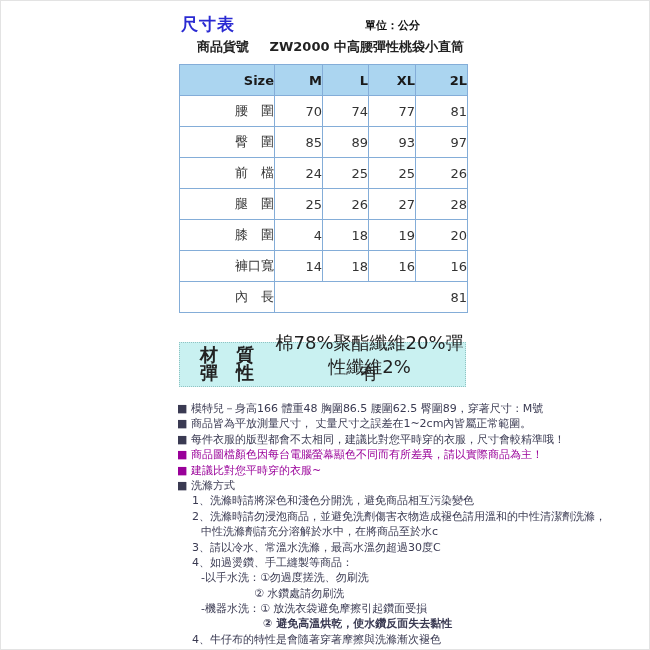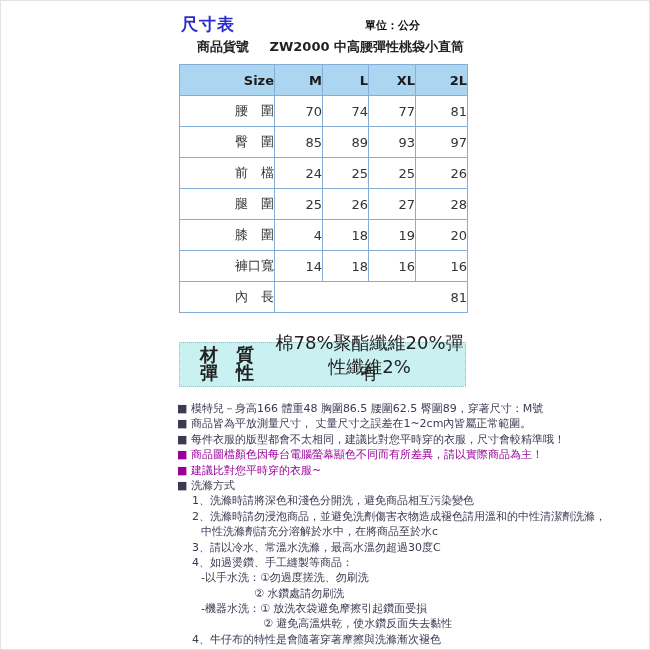--- a/index.html
+++ b/index.html
@@ -44,21 +44,21 @@
 
   .notes{
     position:absolute;left:176px;top:400px;width:470px;
     font-size:11px;line-height:15.4px;color:#3a3a52;white-space:nowrap;
   }
   .nline{height:15.4px;}
   .purple{color:#990099;}
   .ind1{padding-left:15px;}
   .ind2{padding-left:24px;}
   .ind3{padding-left:77px;}
-  .ind4{padding-left:86px;}
+  .ind4{padding-left:86px;font-weight:bold;}
 </style>
 </head>
 <body>
 
 <div class="sheet">
 
   <div class="title">尺寸表</div>
   <div class="unit">單位：公分</div>
 
   <div class="product">

